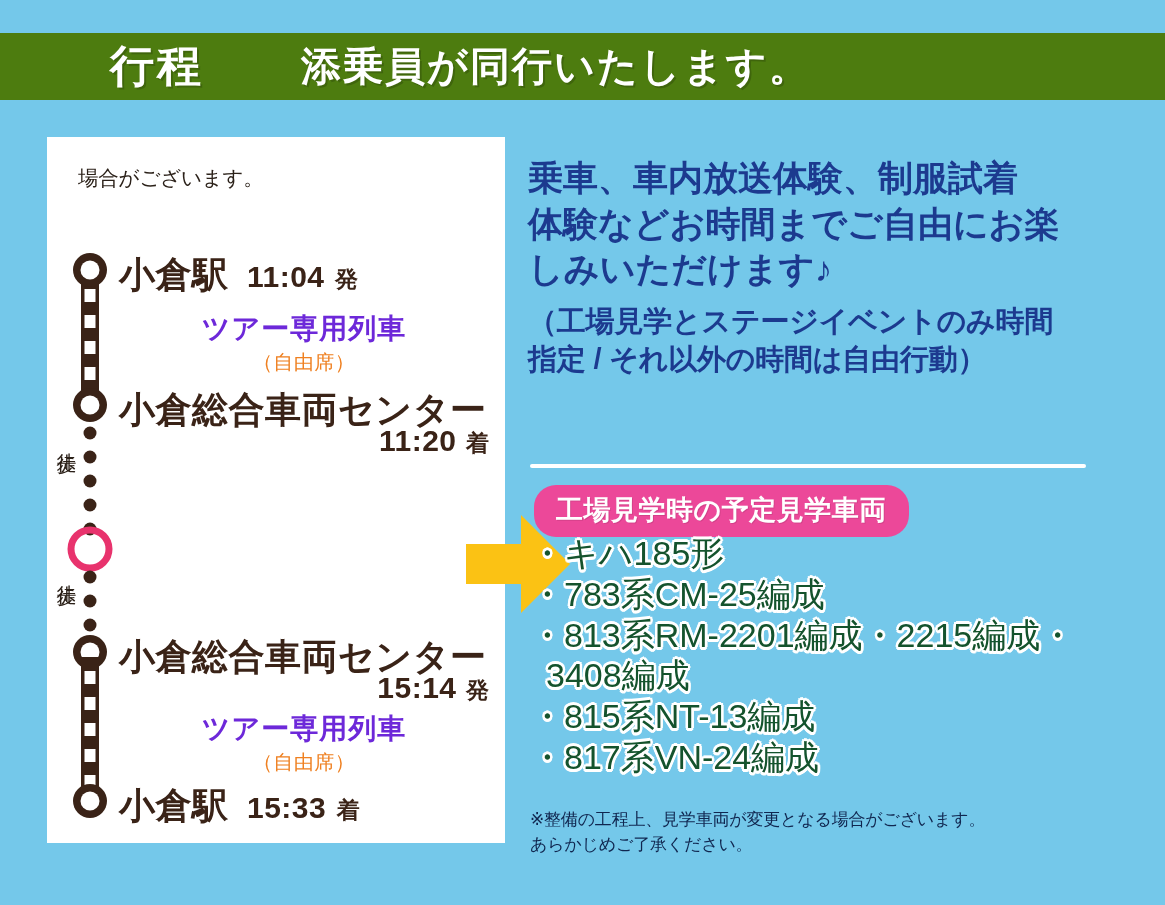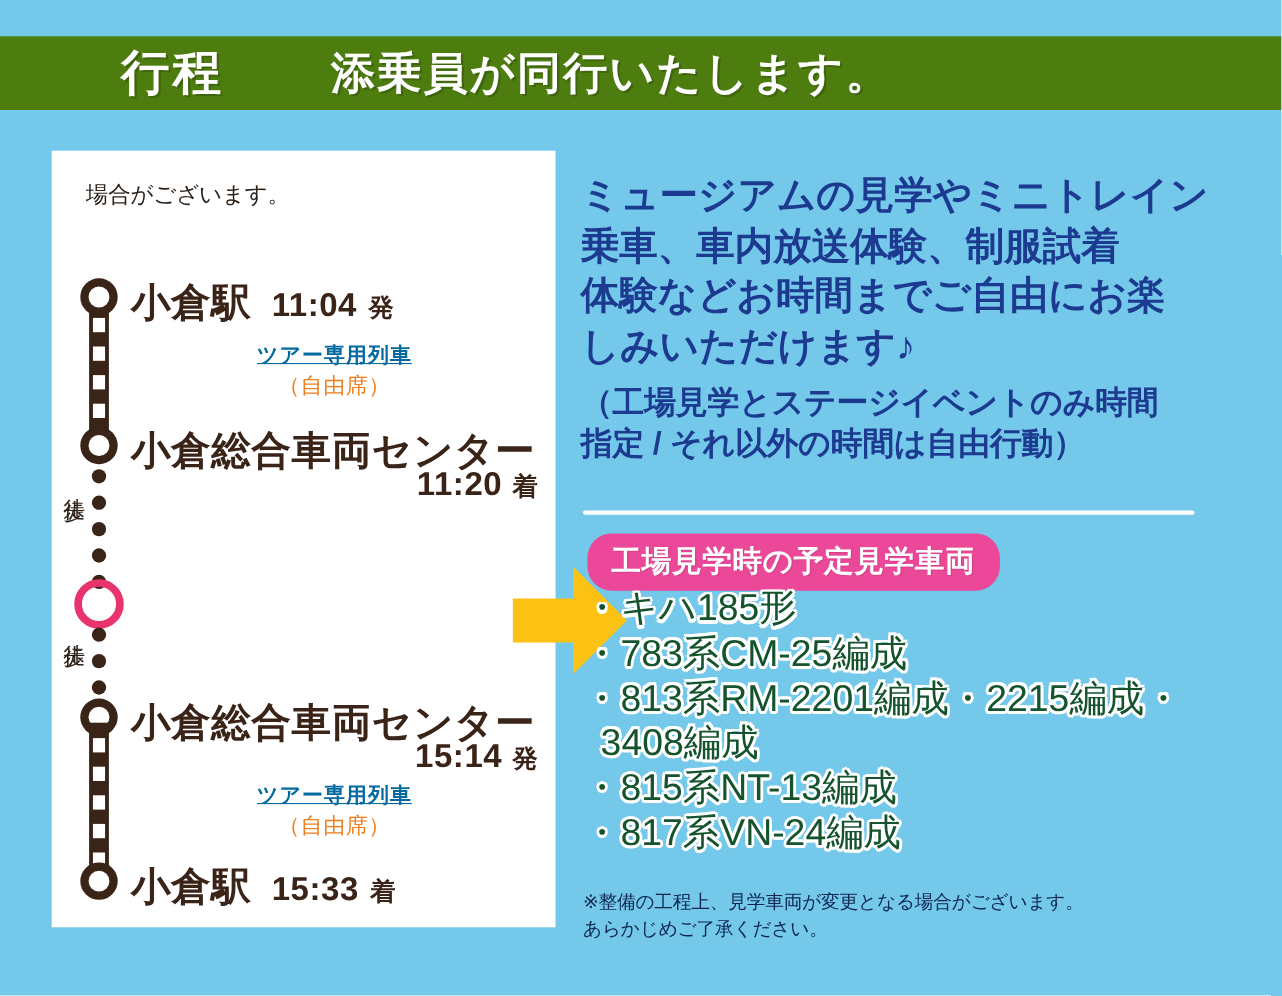--- a/index.html
+++ b/index.html
@@ -116,25 +116,24 @@
     white-space: nowrap;
   }
 
   .train-label {
     position: absolute;
     text-align: center;
     white-space: nowrap;
   }
   .train-label .main {
     display: block;
-    color: #0369a1;
-    font-size: 19px;
+    color: #6d28d9;
+    font-size: 28px;
     font-weight: bold;
     letter-spacing: 1px;
-    text-decoration: underline;
   }
   .train-label .seat {
     display: block;
     color: #ef8021;
     font-size: 20px;
     letter-spacing: 0.5px;
     margin-top: 1px;
   }
 
   
@@ -380,21 +379,20 @@
       <span class="stop-suffix" style="margin-left:6px;">着</span>
     </div>
   </div>
 
   <svg class="arrow" viewBox="0 0 104 98">
     <polygon points="0,29 55,29 55,0 104,49 55,98 55,69 0,69" fill="#fbc214"></polygon>
   </svg>
 
   <div class="right-col">
     <div class="intro">
-      <span class="ln">ミュージアムの見学やミニトレイン</span>
       <span class="ln">乗車、車内放送体験、制服試着</span>
       <span class="ln">体験などお時間までご自由にお楽</span>
       <span class="ln">しみいただけます♪</span>
     </div>
     <div class="paren">
       <span class="ln">（工場見学とステージイベントのみ時間</span>
       <span class="ln">指定 / それ以外の時間は自由行動）</span>
     </div>
   </div>
 

